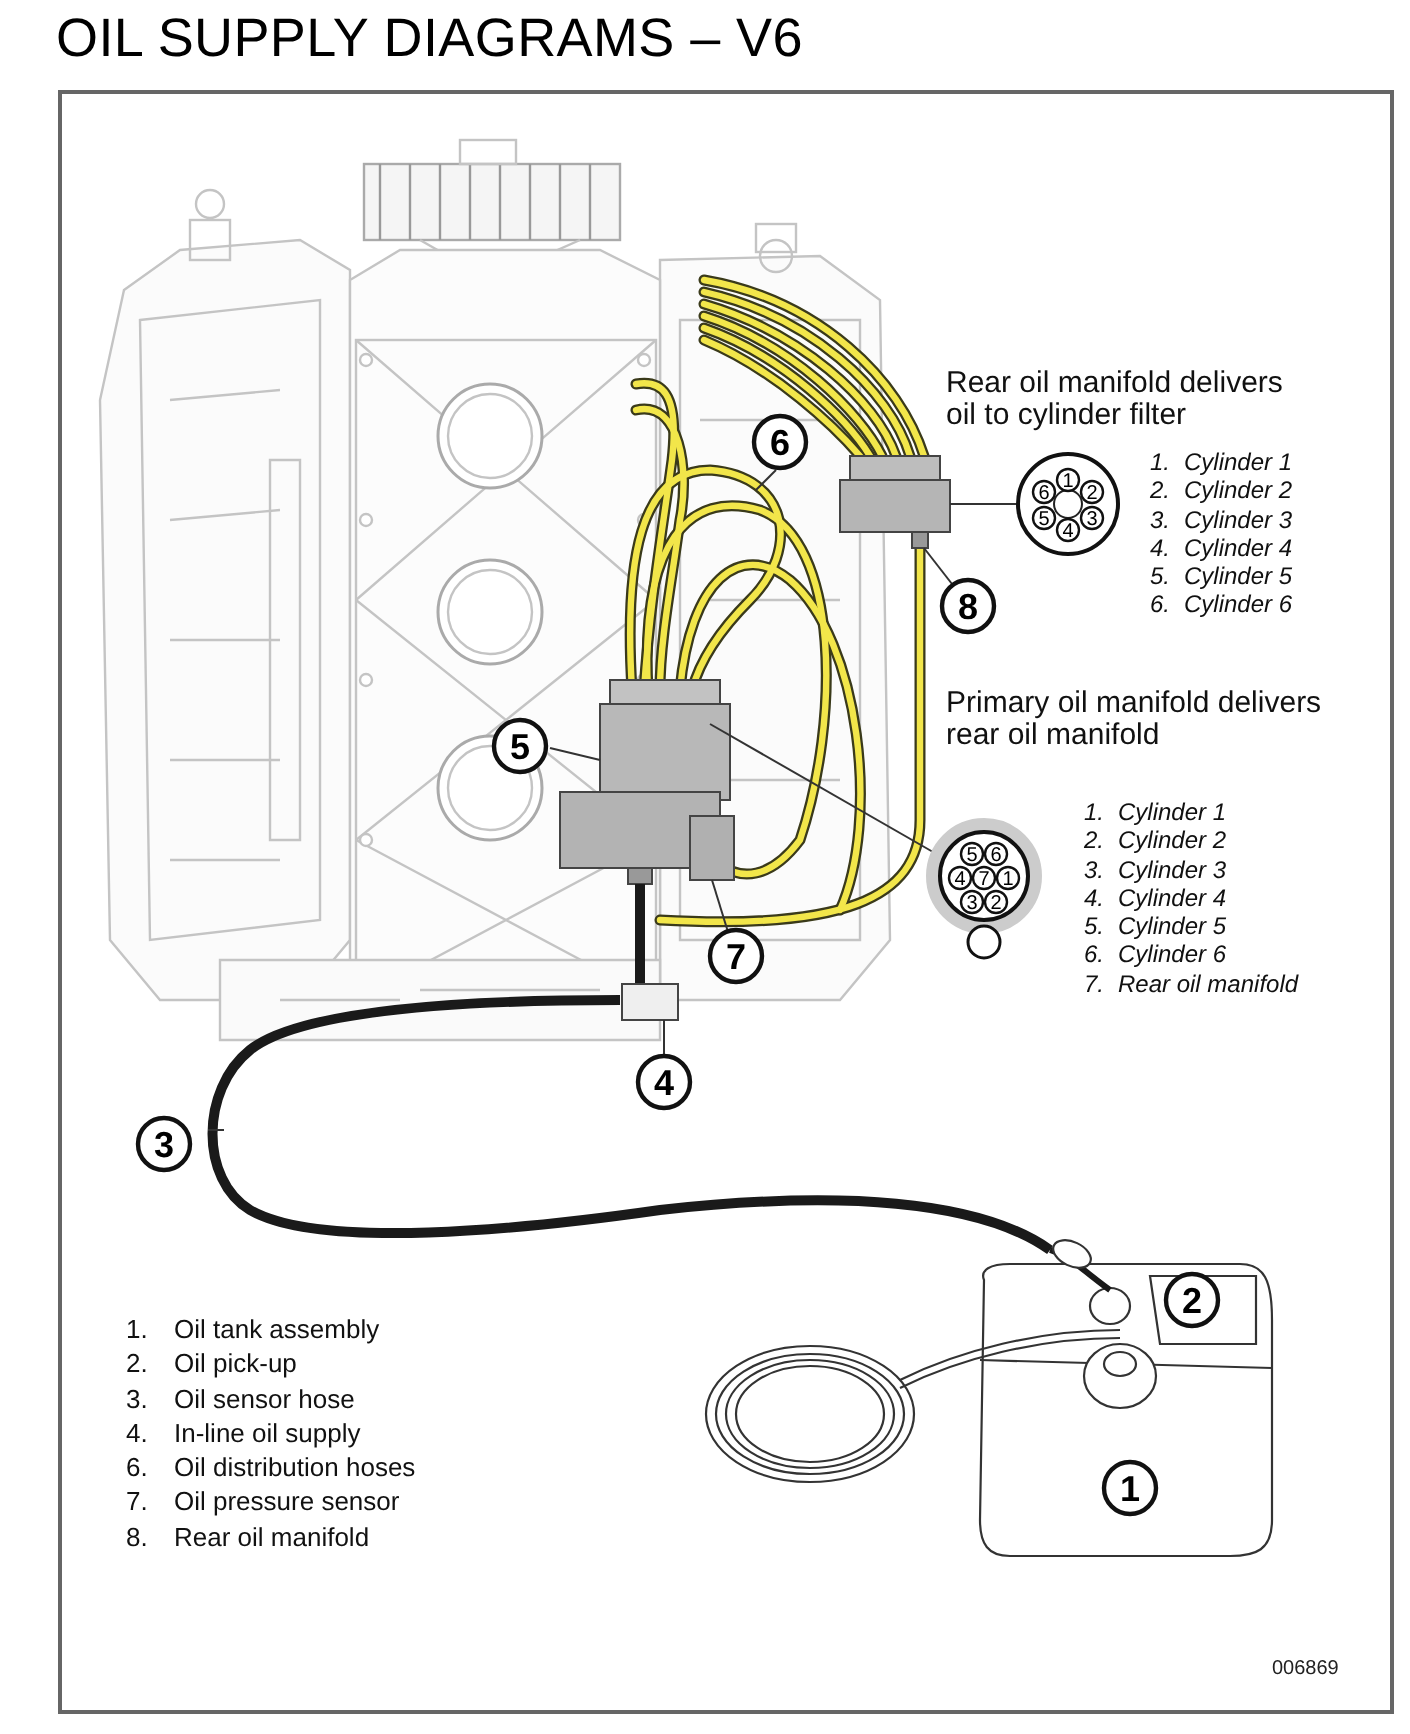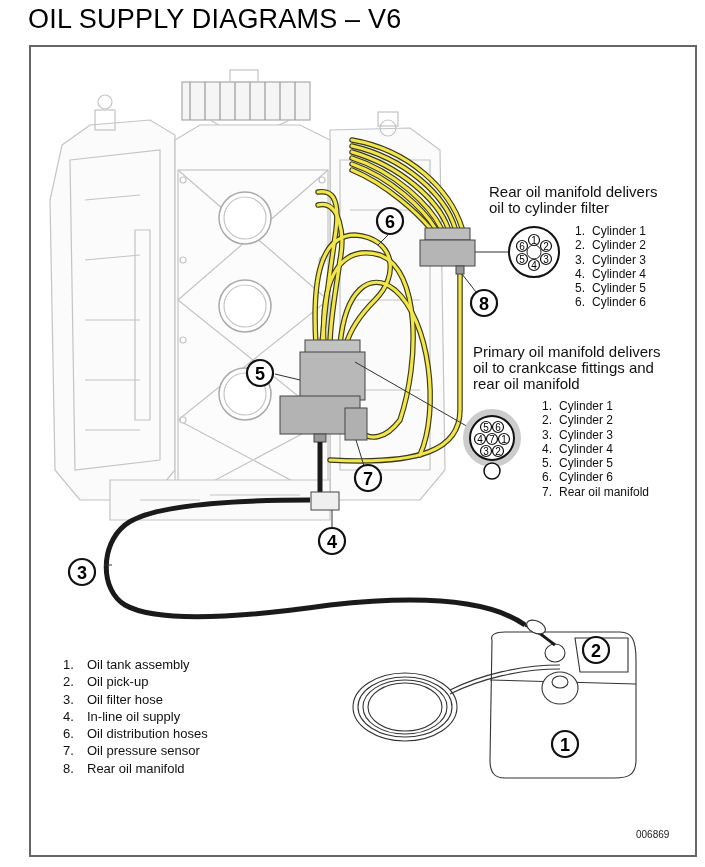--- a/index.html
+++ b/index.html
@@ -5,21 +5,21 @@
   html, body { margin: 0; padding: 0; background: #ffffff; }
   body { width: 705px; height: 867px; position: relative; overflow: hidden;
          font-family: "Liberation Sans", sans-serif; color: #111; }
   .title { position: absolute; left: 28px; top: 4px; font-size: 27px; font-weight: normal;
            letter-spacing: 0.2px; color: #000; white-space: nowrap; }
   .frame { position: absolute; left: 29px; top: 45px; width: 668px; height: 812px;
            border: 2px solid #666; box-sizing: border-box; }
   svg.dia { position: absolute; left: 0; top: 0; }
   .caption { position: absolute; font-size: 15px; line-height: 16px; color: #111; }
   .clist { position: absolute; font-size: 12px; line-height: 14.3px; color: #111;
-           margin: 0; padding: 0; list-style: none; }
+           margin: 0; padding: 0; list-style: none; font-style: italic; }
   .clist li { white-space: nowrap; }
   .clist .num { display: inline-block; width: 17px; }
   .legend { position: absolute; left: 63px; top: 656px; font-size: 13px; line-height: 17.3px;
             margin: 0; padding: 0; list-style: none; color: #111; }
   .legend .num { display: inline-block; width: 24px; }
   .figid { position: absolute; left: 636px; top: 829px; font-size: 10px; color: #222; }
   .callout-num { font-family: "Liberation Sans", sans-serif; font-weight: bold; font-size: 18px; }
   .conn-num { font-family: "Liberation Sans", sans-serif; font-size: 10px; }
 </style>
 </head>
@@ -255,51 +255,50 @@
         <circle cx="368" cy="478" r="13" fill="#fff" stroke="#111" stroke-width="2.2"></circle>
         <text x="368" y="484.5" text-anchor="middle" class="callout-num">7</text>
       </g>
       <g>
         <circle cx="484" cy="303" r="13" fill="#fff" stroke="#111" stroke-width="2.2"></circle>
         <text x="484" y="309.5" text-anchor="middle" class="callout-num">8</text>
       </g>
     </g>
 </svg>
 
-<div class="caption" style="left:473px; top:184px;margin-left:16px;">
+<div class="caption" style="left:473px; top:184px;">
   <div>Rear oil manifold delivers</div>
   <div>oil to cylinder filter</div>
 </div>
 <ul class="clist" style="left:575px; top:224px;" id="rear-list">
     <li><span class="num">1.</span><span>Cylinder 1</span></li>
     <li><span class="num">2.</span><span>Cylinder 2</span></li>
     <li><span class="num">3.</span><span>Cylinder 3</span></li>
     <li><span class="num">4.</span><span>Cylinder 4</span></li>
     <li><span class="num">5.</span><span>Cylinder 5</span></li>
     <li><span class="num">6.</span><span>Cylinder 6</span></li>
   </ul>
 
 <div class="caption" style="left:473px; top:344px;">
   <div>Primary oil manifold delivers</div>
-  <div>oil to crankcase fittings and</div>
   <div>rear oil manifold</div>
 </div>
 <ul class="clist" style="left:542px; top:399px;" id="primary-list">
     <li><span class="num">1.</span><span>Cylinder 1</span></li>
     <li><span class="num">2.</span><span>Cylinder 2</span></li>
     <li><span class="num">3.</span><span>Cylinder 3</span></li>
     <li><span class="num">4.</span><span>Cylinder 4</span></li>
     <li><span class="num">5.</span><span>Cylinder 5</span></li>
     <li><span class="num">6.</span><span>Cylinder 6</span></li>
     <li><span class="num">7.</span><span>Rear oil manifold</span></li>
   </ul>
 
 <ul class="legend" id="legend-list">
     <li><span class="num">1.</span><span>Oil tank assembly</span></li>
     <li><span class="num">2.</span><span>Oil pick-up</span></li>
-    <li><span class="num">3.</span><span>Oil filter hose</span></li>
+    <li><span class="num">3.</span><span>Oil sensor hose</span></li>
     <li><span class="num">4.</span><span>In-line oil supply</span></li>
     <li><span class="num">6.</span><span>Oil distribution hoses</span></li>
     <li><span class="num">7.</span><span>Oil pressure sensor</span></li>
     <li><span class="num">8.</span><span>Rear oil manifold</span></li>
   </ul>
 
 <div class="figid">006869</div>
 
 </body></html>

